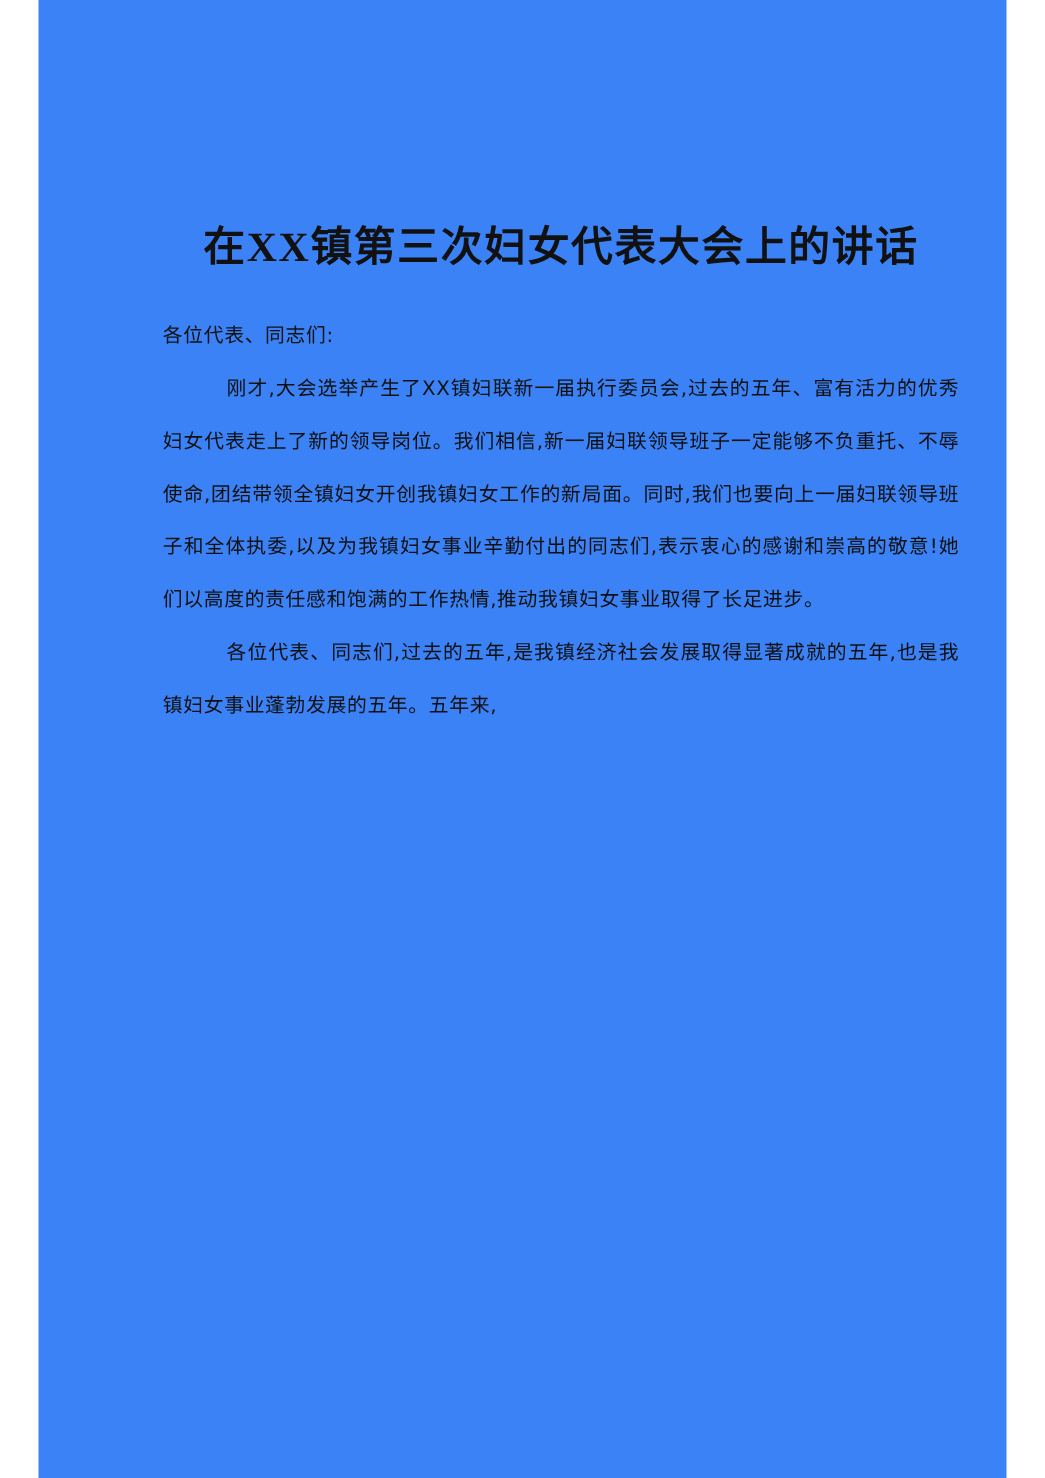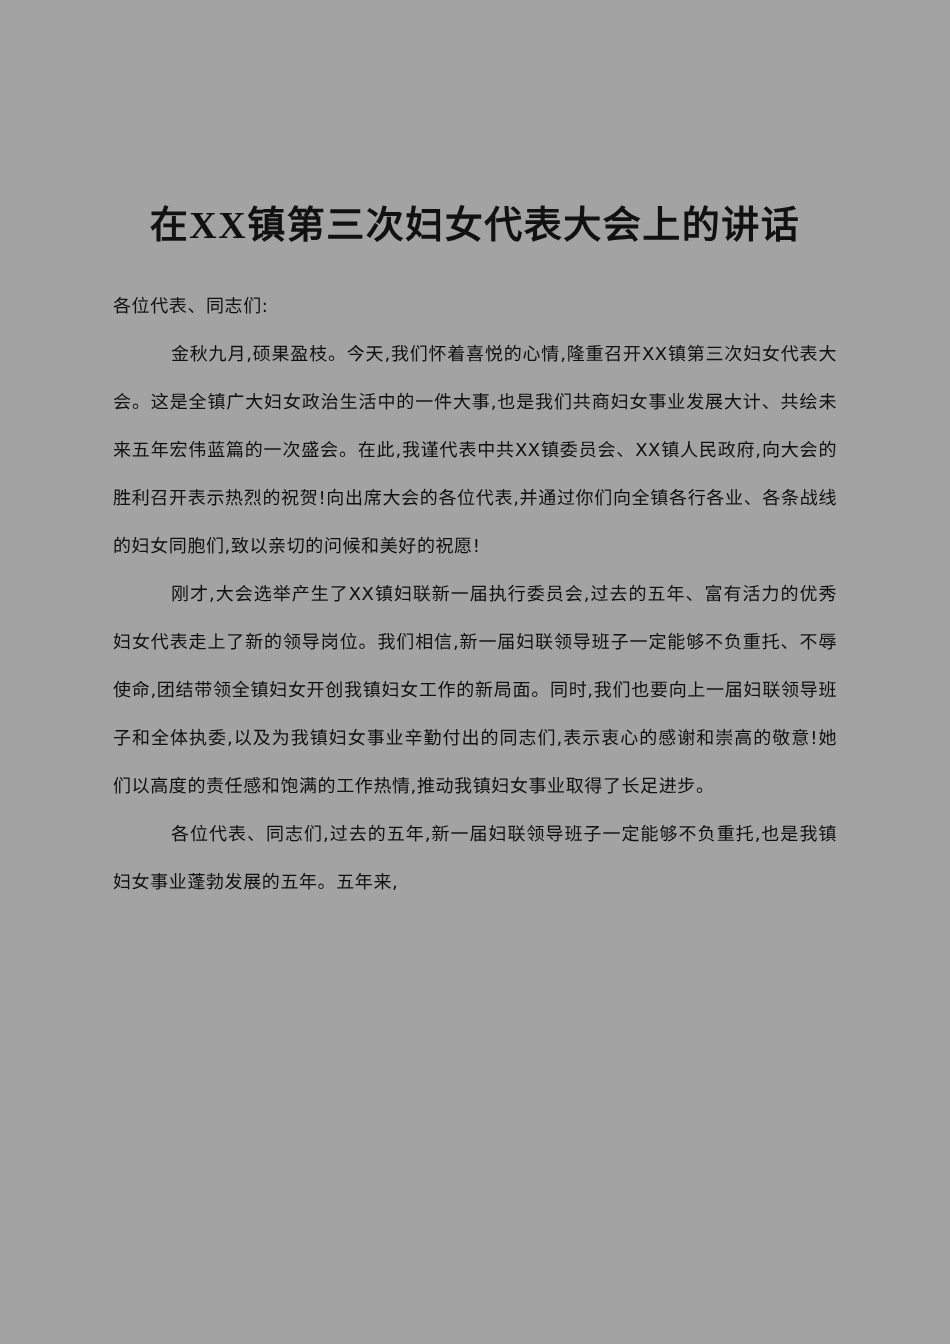--- a/index.html
+++ b/index.html
@@ -8,24 +8,24 @@
     padding: 0;
     background: #ffffff;
   }
   body {
     font-family: "Liberation Serif", "DejaVu Serif", serif;
     color: #000000;
   }
 
   .page {
     position: relative;
-    width: 950px;
+    width: 880px;
     height: 1344px;
     margin: 0 auto;
-    background: #a3a3a3;
+    background: #3b82f6;
     overflow: hidden;
     box-sizing: border-box;
   }
 
   
   .doc-title {
     position: absolute;
     left: 113px;
     top: 176px;
     width: 724px;
@@ -73,21 +73,20 @@
 
 <div class="page">
 
   <h1 class="doc-title">在XX镇第三次妇女代表大会上的讲话</h1>
 
   <div class="doc-body">
 
     <p class="para flush">各位代表、同志们:</p>
 
 
-    <p class="para indent">金秋九月,硕果盈枝。今天,我们怀着喜悦的心情,隆重召开XX镇第三次妇女代表大会。这是全镇广大妇女政治生活中的一件大事,也是我们共商妇女事业发展大计、共绘未来五年宏伟蓝篇的一次盛会。在此,我谨代表中共XX镇委员会、XX镇人民政府,向大会的胜利召开表示热烈的祝贺!向出席大会的各位代表,并通过你们向全镇各行各业、各条战线的妇女同胞们,致以亲切的问候和美好的祝愿!</p>
 
     <p class="para indent">刚才,大会选举产生了XX镇妇联新一届执行委员会,过去的五年、富有活力的优秀妇女代表走上了新的领导岗位。我们相信,新一届妇联领导班子一定能够不负重托、不辱使命,团结带领全镇妇女开创我镇妇女工作的新局面。同时,我们也要向上一届妇联领导班子和全体执委,以及为我镇妇女事业辛勤付出的同志们,表示衷心的感谢和崇高的敬意!她们以高度的责任感和饱满的工作热情,推动我镇妇女事业取得了长足进步。</p>
 
-    <p class="para indent">各位代表、同志们,过去的五年,新一届妇联领导班子一定能够不负重托,也是我镇妇女事业蓬勃发展的五年。五年来,</p>
+    <p class="para indent">各位代表、同志们,过去的五年,是我镇经济社会发展取得显著成就的五年,也是我镇妇女事业蓬勃发展的五年。五年来,</p>
 
   </div>
 
 </div>
 
 </body></html>

